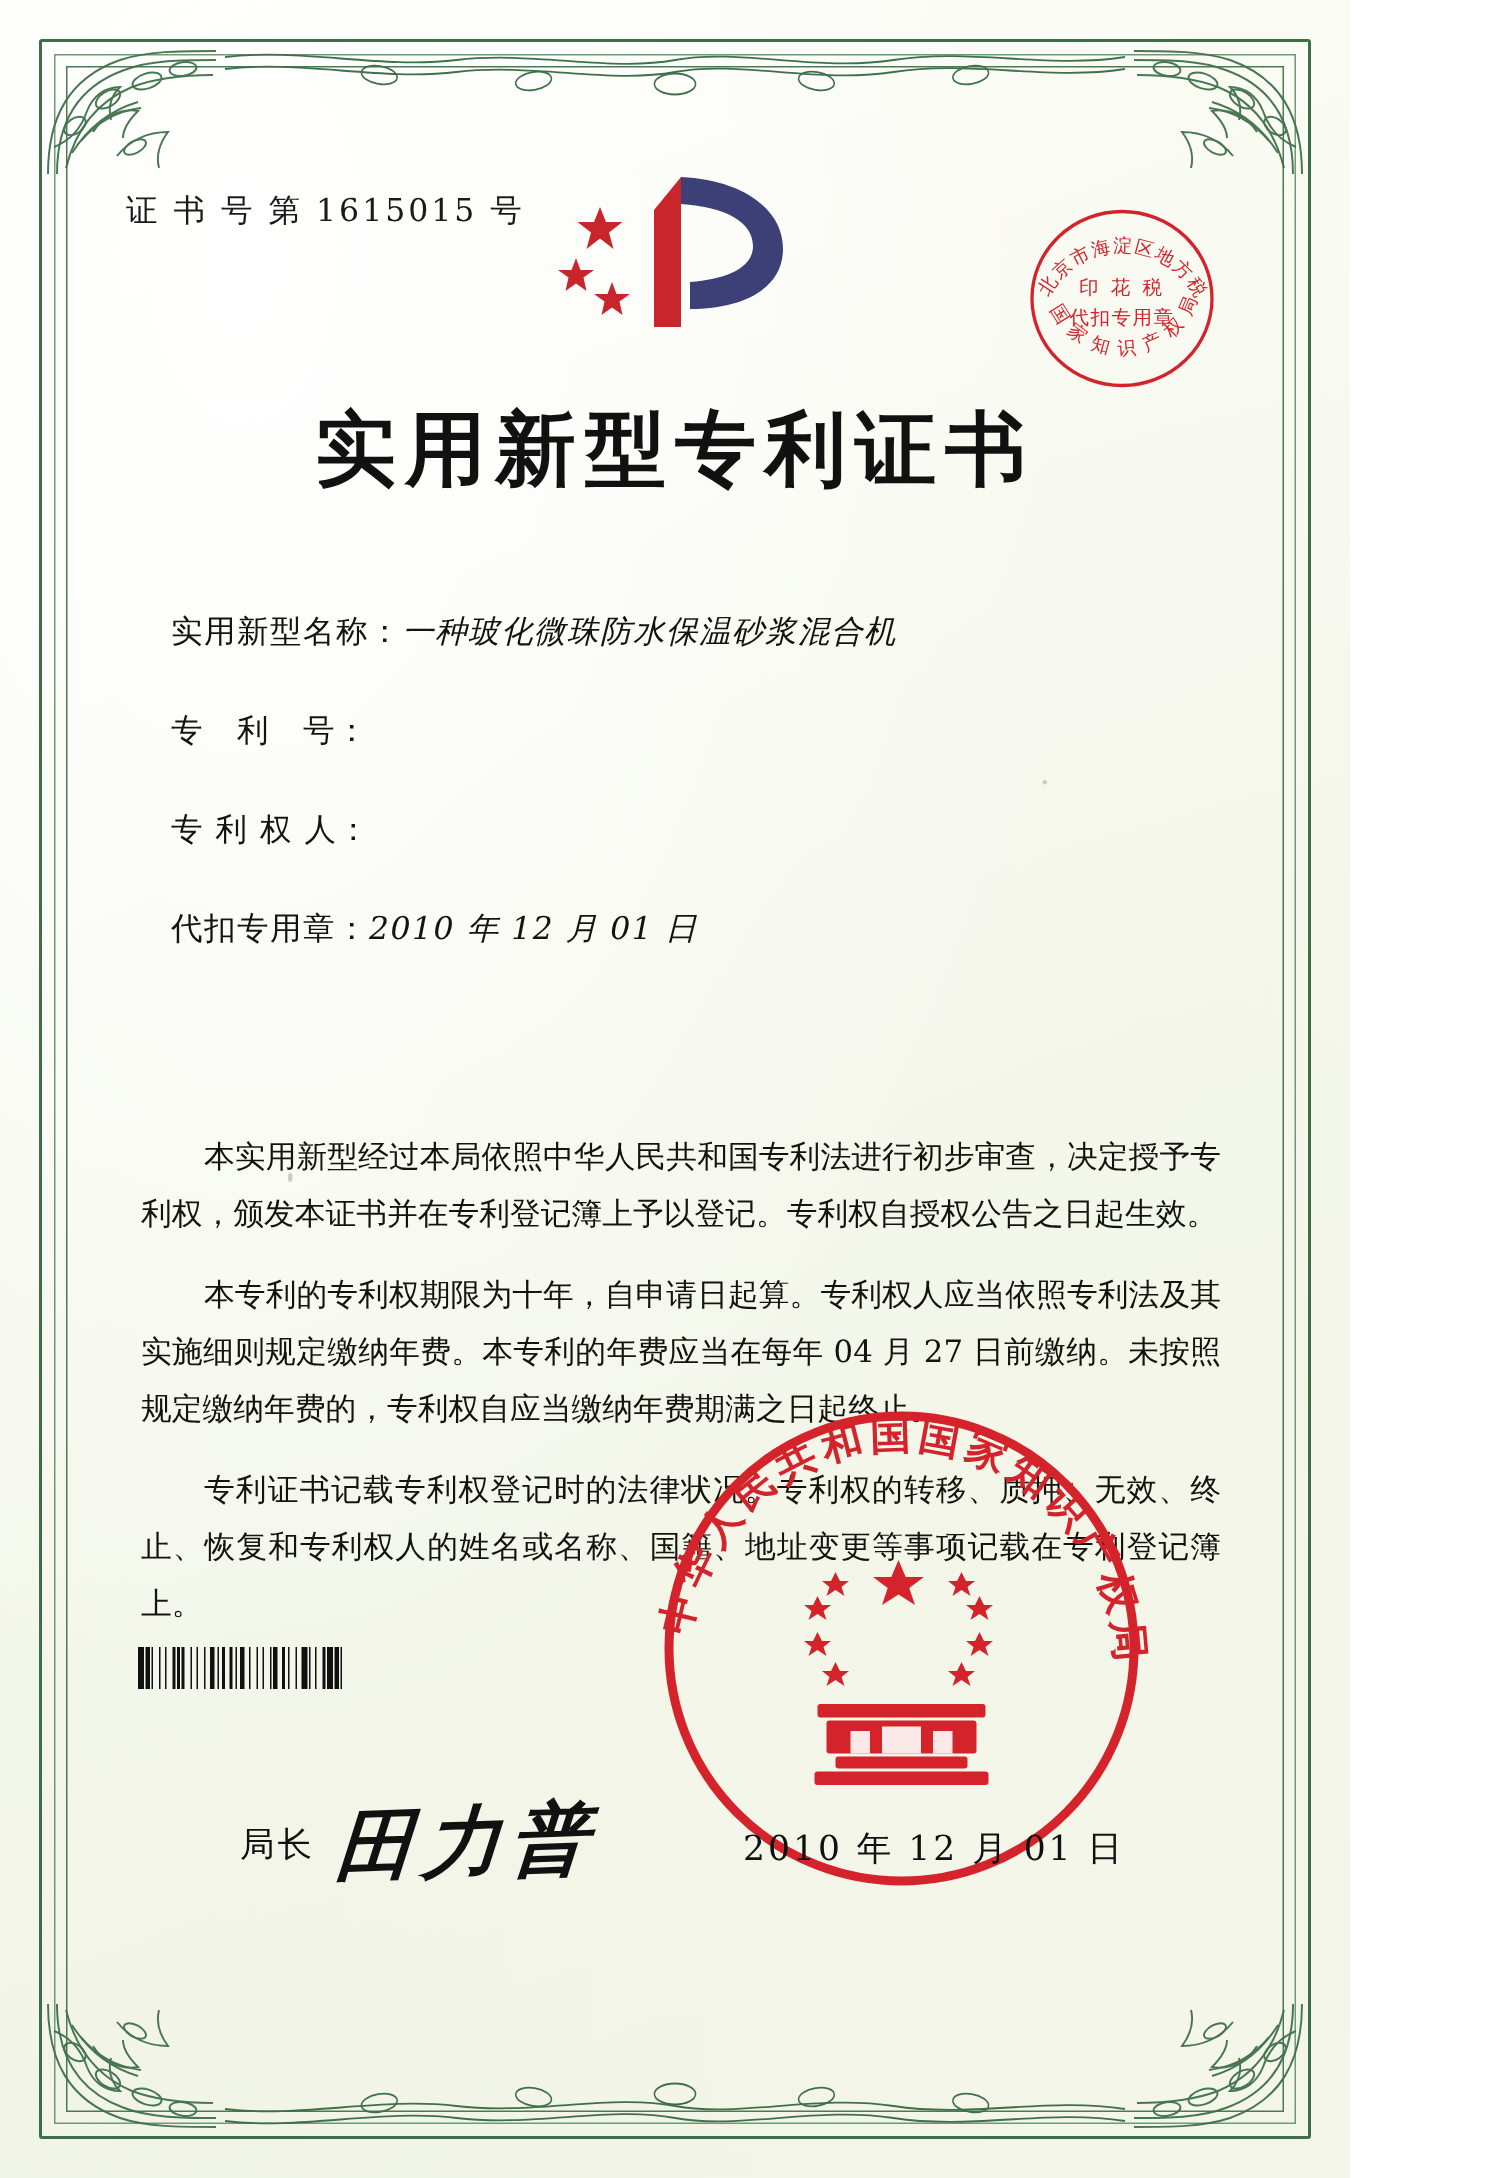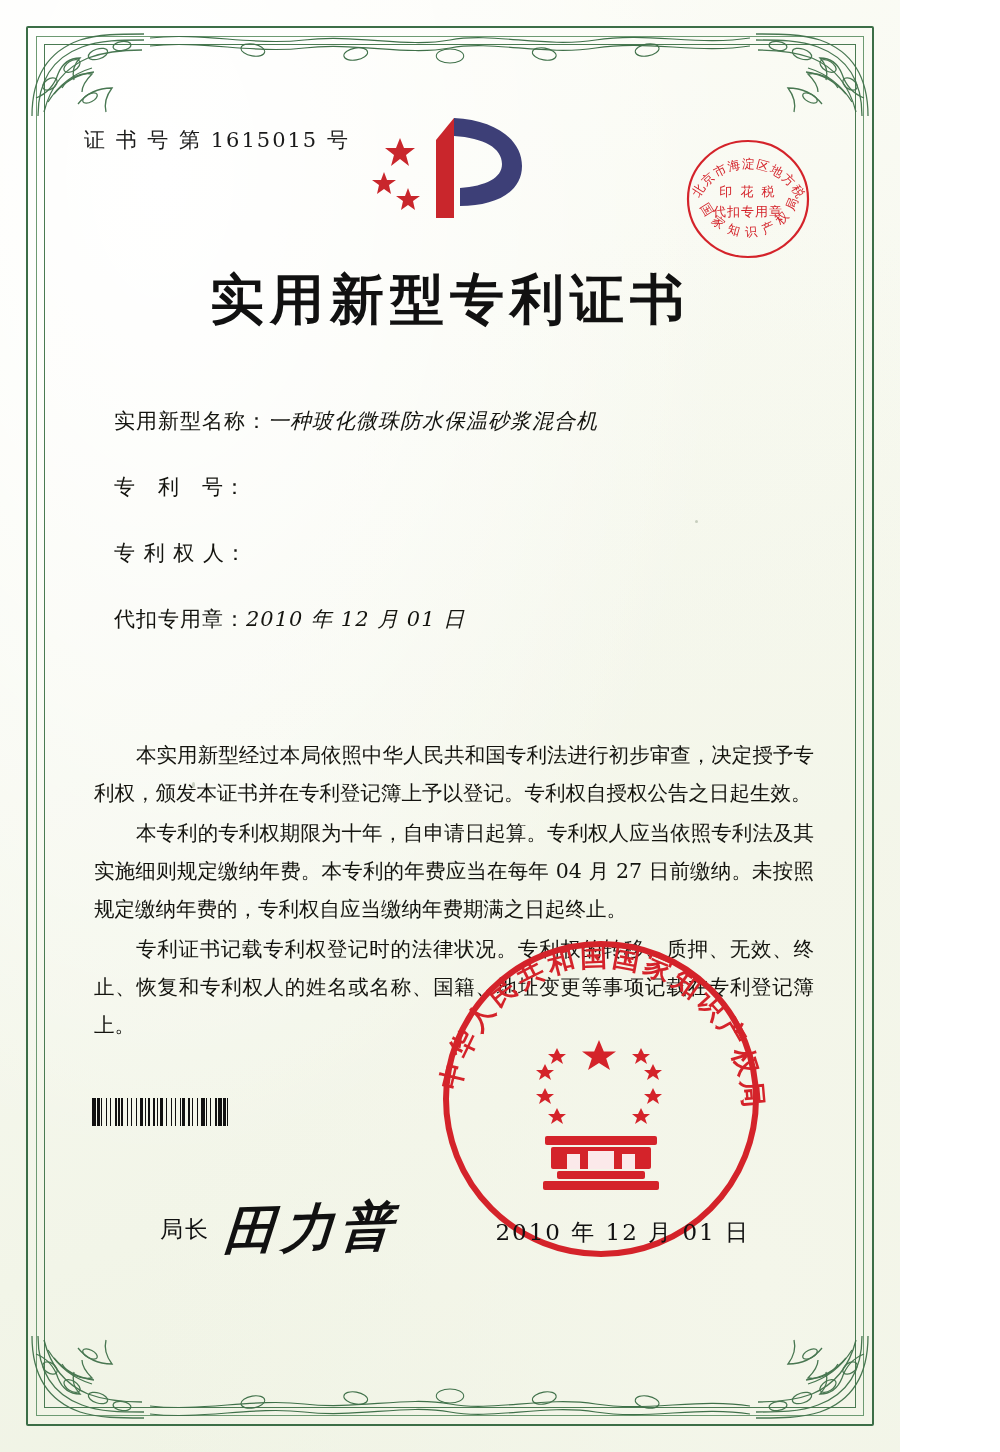--- a/index.html
+++ b/index.html
@@ -136,21 +136,21 @@
   .paras {
     position: absolute;
     left: 16px; right: 8px; top: 640px;
     font-family: "DejaVu Serif", "Liberation Serif", serif;
     font-size: 20.5px;
     line-height: 38px;
     color: #14140f;
     text-align: justify;
   }
   .paras p {
-    margin: 0 0 2px 0;
+    margin: 16px 0 2px 0;
     text-indent: 42px;
   }
 
   
   .barcode {
     position: absolute;
     left: 14px; top: 1002px;
     width: 326px; height: 28px;
     display: flex;
     align-items: stretch;

